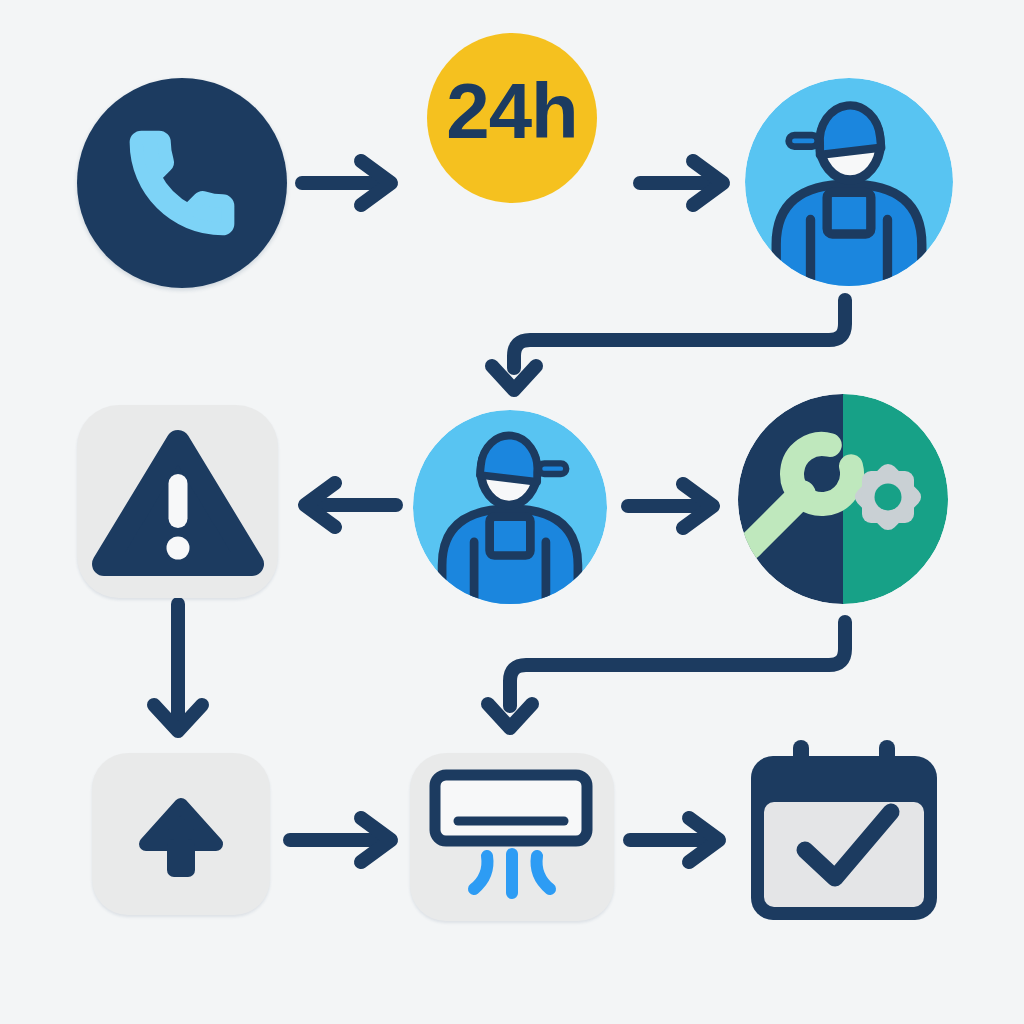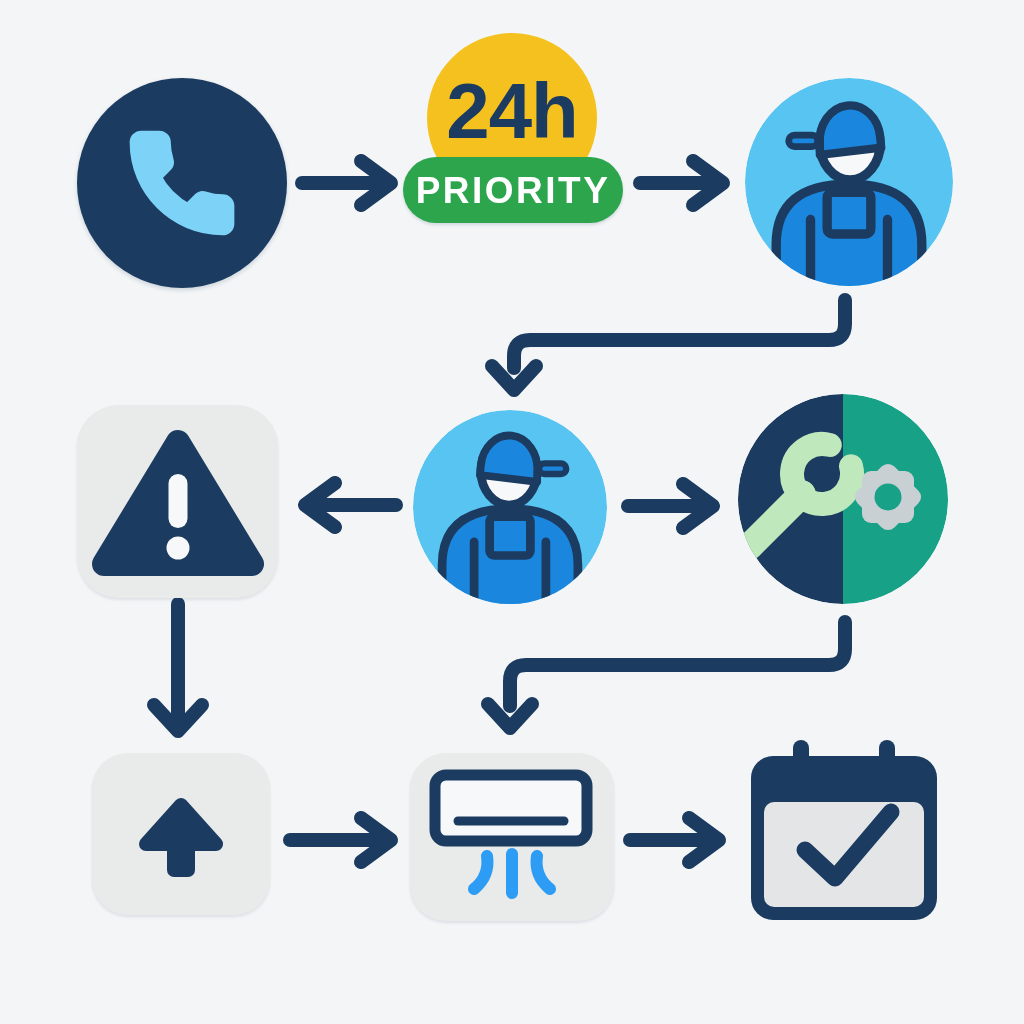--- a/index.html
+++ b/index.html
@@ -65,23 +65,20 @@
   </svg>
 
   <div class="node circle phone-bg" style="left:77px;top:78px;width:210px;height:210px;">
     <svg width="122" height="122" viewBox="0 0 24 24">
       <path d="M6.62 10.79c1.44 2.83 3.76 5.14 6.59 6.59l2.2-2.2c.27-.27.67-.36 1.02-.24 1.12.37 2.33.57 3.57.57.55 0 1 .45 1 1V20c0 .55-.45 1-1 1-9.39 0-17-7.61-17-17 0-.55.45-1 1-1h3.5c.55 0 1 .45 1 1 0 1.25.2 2.45.57 3.57.11.35.03.74-.25 1.02l-2.2 2.2z" fill="#7dd3f7" stroke="#7dd3f7" stroke-width="2.6" stroke-linejoin="round"></path>
     </svg>
   </div>
 
   <div class="node circle badge-circle" style="left:427px;top:33px;width:170px;height:170px;">
     <div class="badge-time">24h</div>
-  </div>
-  <div class="node pill" style="left:403px;top:157px;width:220px;height:66px;">
-    <div class="pill-label">PRIORITY</div>
   </div>
 
   <div class="node" style="left:745px;top:78px;width:208px;height:208px;">
     <svg width="208" height="208" viewBox="0 0 200 200">
       <clipPath id="avc1">
           <circle cx="100" cy="100" r="100"></circle>
         </clipPath>
       <g clip-path="url(#avc1)">
         <circle cx="100" cy="100" r="100" fill="#58c4f2"></circle>
         <path d="M30,212 V160 Q30,102 100,102 Q170,102 170,160 V212 Z" fill="#1b86de" stroke="#1c3b60" stroke-width="9"></path>

